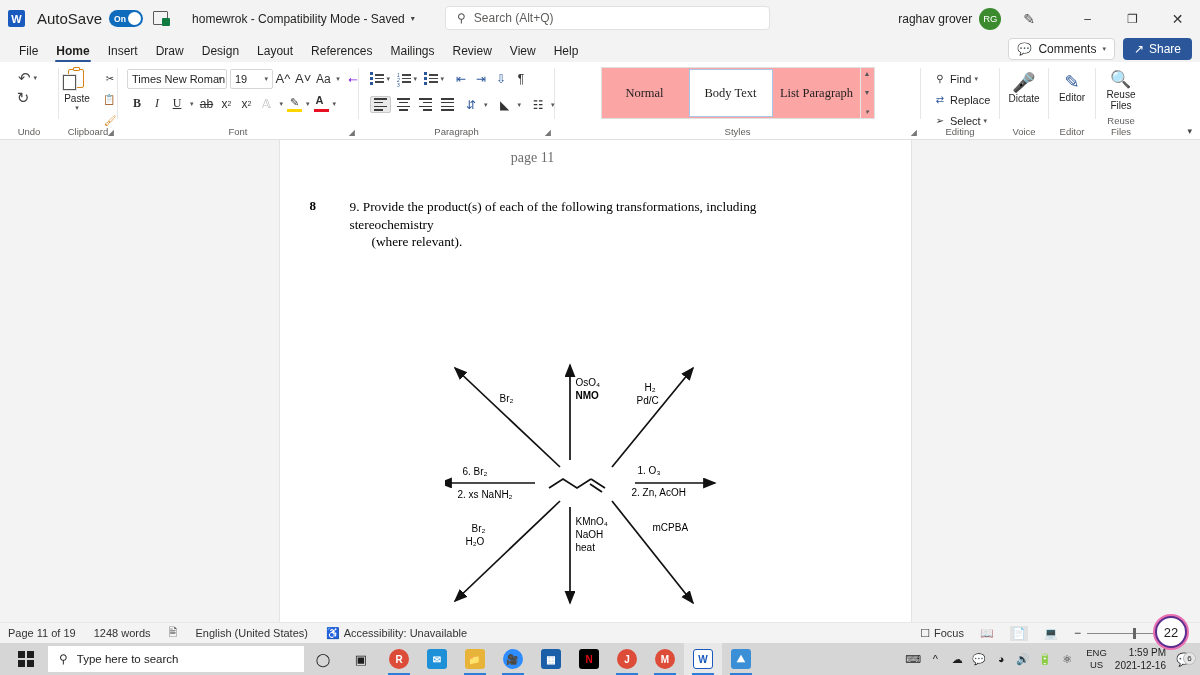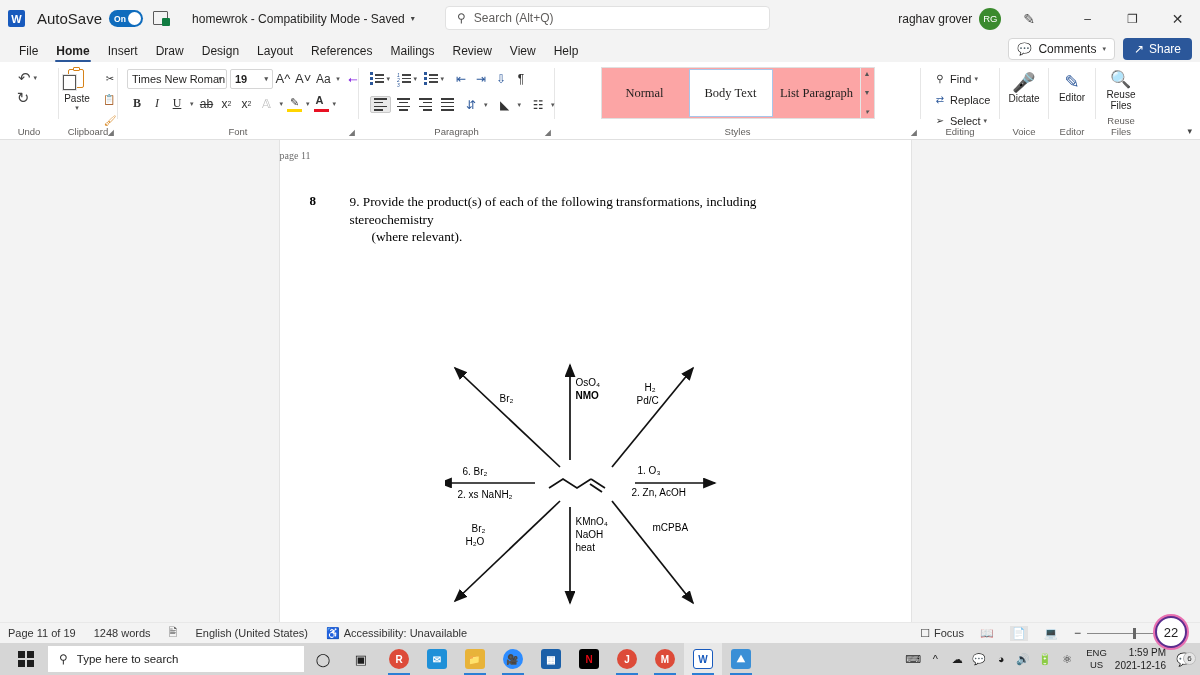--- a/index.html
+++ b/index.html
@@ -108,21 +108,21 @@
   .clip-ico .page { position: absolute; left: 7px; top: 7px; width: 13px; height: 15px; border: 1.4px solid #555; background: #fff; }
 
   .fontname {
     width: 100px; height: 20px; border: 1px solid #d6d6d6; border-radius: 2px;
     font-size: 11px; color: #201f1e; display: flex; align-items: center;
     padding-left: 4px; background: #fff; position: relative;
   }
   .fontsize {
     width: 43px; height: 20px; border: 1px solid #d6d6d6; border-radius: 2px;
     font-size: 11px; color: #201f1e; display: flex; align-items: center;
-    padding-left: 4px; background: #fff; margin-left: 3px; position: relative; font-weight: bold;
+    padding-left: 4px; background: #fff; margin-left: 3px; position: relative;
   }
   .fld-caret { position: absolute; right: 4px; font-size: 7px; color: #555; }
   .bold-b { font-weight: bold; font-family: "Liberation Serif", serif; }
   .ital-i { font-style: italic; font-family: "Liberation Serif", serif; }
   .und-u { text-decoration: underline; font-family: "Liberation Serif", serif; }
 
   .hl-ic { position: relative; width: 17px; height: 19px; }
   .hl-ic .bar { position: absolute; bottom: 1px; left: 1px; right: 1px; height: 3px; background: #ffd500; }
   .hl-ic .pen { position: absolute; top: 2px; left: 4px; font-size: 11px; color: #444; }
   .fc-ic { position: relative; width: 17px; height: 19px; }
@@ -151,21 +151,21 @@
   .sscroll i { font-size: 7px; color: #555; }
 
   .ribbon-collapse { position: absolute; right: 8px; bottom: 3px; font-size: 9px; color: #444; }
 
   
   .docarea { flex: 1; background: #f3f3f3; position: relative; overflow: hidden; display: flex; justify-content: center; }
   .page {
     width: 631px; background: #fff; position: relative; margin-left: -10px;
     box-shadow: 0 0 0 1px #e3e3e3;
   }
-  .page-hdr { text-align: left; font-family: "Liberation Serif", serif; font-size: 10px; color: #6b6b6b; padding: 10px 125px 0 0; }
+  .page-hdr { text-align: center; font-family: "Liberation Serif", serif; font-size: 14px; color: #6b6b6b; padding: 10px 125px 0 0; }
   .qrow { display: flex; margin: 32px 0 0 0; padding-left: 30px; }
   .qnum { font-family: "Liberation Serif", serif; font-size: 13px; font-weight: bold; color: #000; width: 40px; }
   .qtext { font-family: "Liberation Serif", serif; font-size: 13.3px; color: #000; line-height: 1.32; max-width: 480px; }
   .qtext .ind { display: block; padding-left: 22px; }
 
   .scheme { position: absolute; left: 165px; top: 215px; width: 300px; height: 260px; }
   .scheme svg { display: block; }
   .rlabel { position: absolute; font-family: "Liberation Sans", sans-serif; font-size: 10px; color: #000; line-height: 1.25; white-space: nowrap; }
 
   

